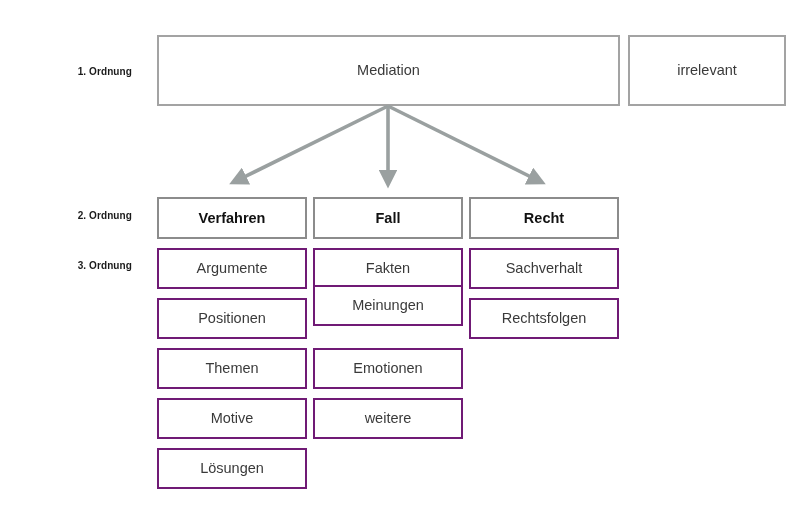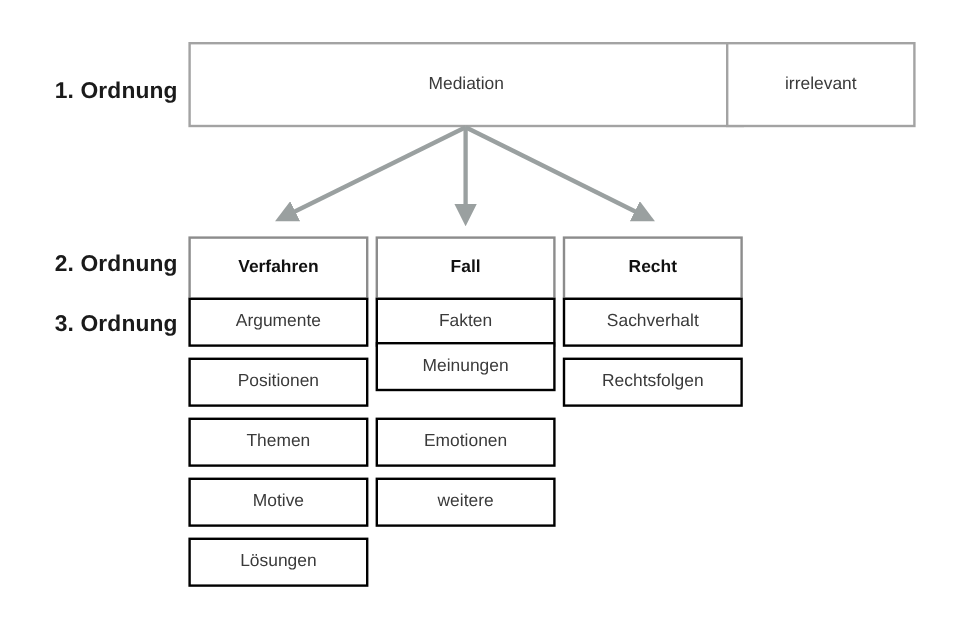--- a/index.html
+++ b/index.html
@@ -23,25 +23,24 @@
     width: 800px;
     height: 514px;
   }
 
   
   .row-label {
     position: absolute;
     width: 132px;
     text-align: right;
     font-weight: bold;
-    font-size: 19px;
+    font-size: 10px;
     color: #1a1a1a;
     letter-spacing: 0.1px;
     white-space: nowrap;
-    padding-left: 16px;
   }
   #label-order-1 { left: 0;  top: 66px; }
   #label-order-2 { left: 0;  top: 210px; }
   #label-order-3 { left: 0;  top: 260px; }
 
   
   .node {
     position: absolute;
     box-sizing: border-box;
     background: #ffffff;
@@ -53,38 +52,38 @@
   }
 
   
   .node.order-1 {
     border: 2px solid #a3a3a3;
     font-size: 14.5px;
     font-weight: normal;
     color: #3a3a3a;
   }
   #node-mediation  { left: 157px; top: 35px; width: 463px; height: 71px; }
-  #node-irrelevant { left: 605px; top: 35px; width: 158px; height: 71px; }
+  #node-irrelevant { left: 628px; top: 35px; width: 158px; height: 71px; }
 
   
   .node.order-2 {
     border: 2px solid #8c8c8c;
     font-size: 14.5px;
     font-weight: bold;
     color: #111111;
-    height: 53px;
+    height: 42px;
     top: 197px;
   }
   #node-verfahren { left: 157px; width: 150px; }
   #node-fall      { left: 313px; width: 150px; }
   #node-recht     { left: 469px; width: 150px; }
 
   
   .node.order-3 {
-    border: 2px solid #000000;
+    border: 2px solid #701a75;
     font-size: 14.5px;
     font-weight: normal;
     color: #3a3a3a;
     width: 150px;
     height: 41px;
   }
 
   
   #arrows {
     position: absolute;

